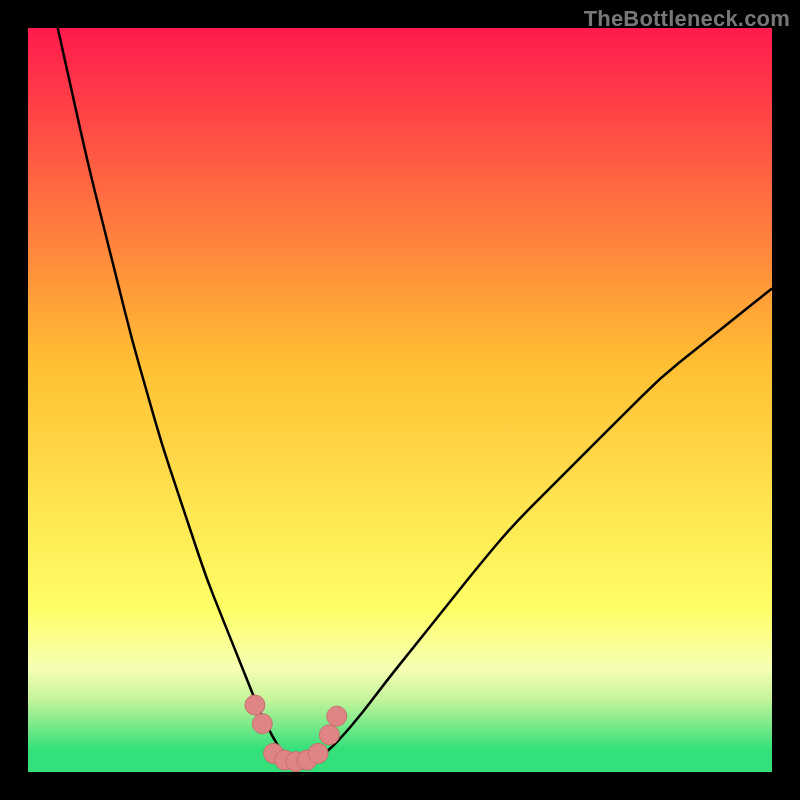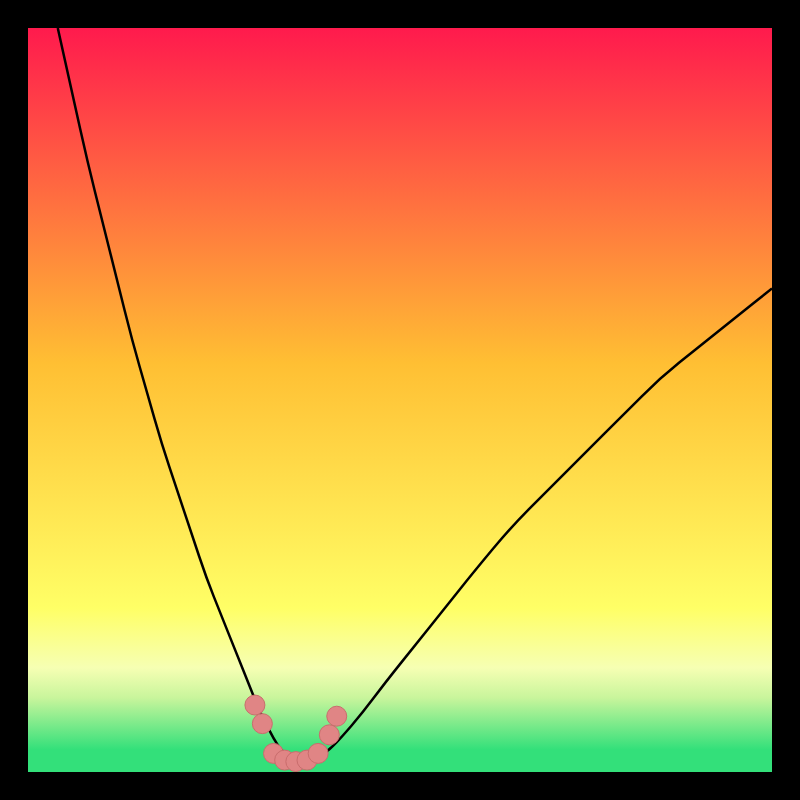--- a/index.html
+++ b/index.html
@@ -57,13 +57,14 @@
         <circle cx="234.36" cy="695.64" r="10" fill="#e08585" stroke="#c96d6d" stroke-width="1"></circle>
         <circle cx="245.52" cy="725.4" r="10" fill="#e08585" stroke="#c96d6d" stroke-width="1"></circle>
         <circle cx="256.68" cy="732.096" r="10" fill="#e08585" stroke="#c96d6d" stroke-width="1"></circle>
         <circle cx="267.84" cy="733.584" r="10" fill="#e08585" stroke="#c96d6d" stroke-width="1"></circle>
         <circle cx="279" cy="732.096" r="10" fill="#e08585" stroke="#c96d6d" stroke-width="1"></circle>
         <circle cx="290.16" cy="725.4" r="10" fill="#e08585" stroke="#c96d6d" stroke-width="1"></circle>
         <circle cx="301.32" cy="706.8" r="10" fill="#e08585" stroke="#c96d6d" stroke-width="1"></circle>
         <circle cx="308.76" cy="688.2" r="10" fill="#e08585" stroke="#c96d6d" stroke-width="1"></circle>
       </g>
   </svg>
+  <div class="watermark">TheBottleneck.com</div>
 </div>
 
 </body></html>

